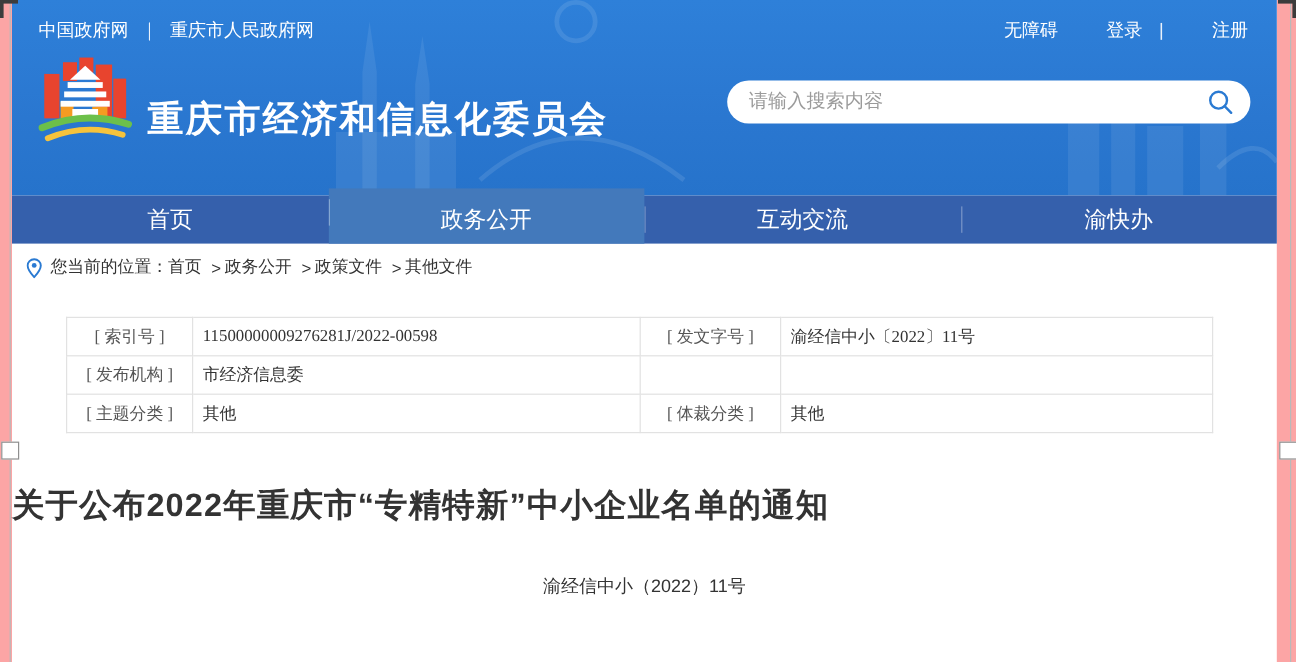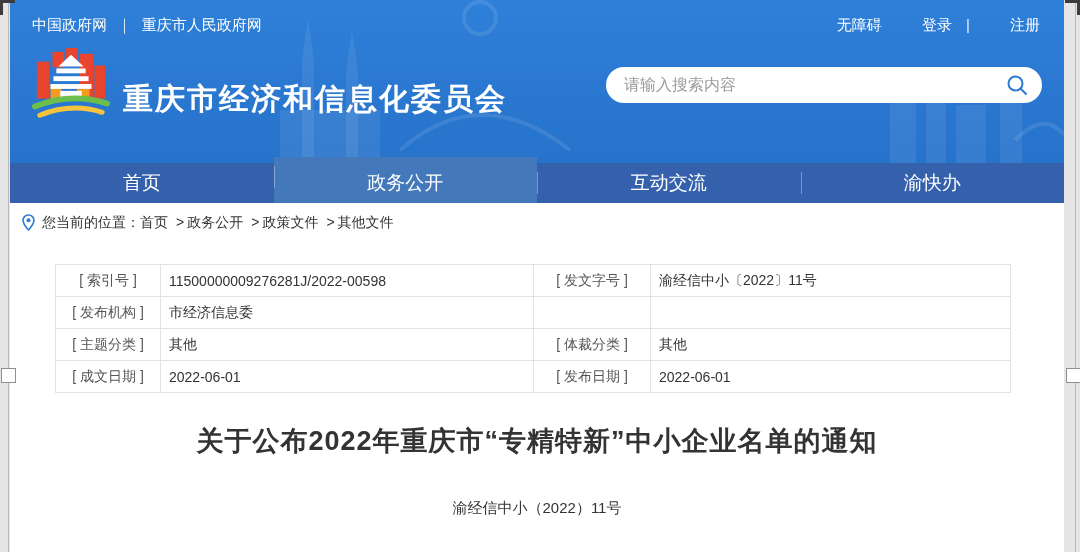--- a/index.html
+++ b/index.html
@@ -1,17 +1,17 @@
 <!DOCTYPE html>
 <html><head>
 <meta charset="utf-8">
 <style>
   * { margin:0; padding:0; box-sizing:border-box; }
   body { background:#fff; font-family:"Liberation Sans", sans-serif; }
-  .canvas { position:relative; width:1080px; height:552px; background:#e5e5e5; overflow:hidden; }
+  .canvas { position:relative; width:1080px; height:552px; background:#fca5a5; overflow:hidden; }
 
   
   .sel-line { position:absolute; top:0; bottom:0; width:1px; background:#b9b9b9; z-index:0; }
   .sel-line.left { left:8px; }
   .sel-line.right { left:1075px; }
   .sel-handle { position:absolute; width:15px; height:15px; background:#fff; border:1px solid #8f8f8f; top:368px; z-index:6; }
   .sel-handle.left { left:1px; }
   .sel-handle.right { left:1066px; }
   .sel-corner { position:absolute; width:15px; height:15px; z-index:6; }
   .sel-corner.tl { left:0; top:0; border-top:3px solid #3c3c3c; border-left:3px solid #3c3c3c; }
@@ -44,34 +44,34 @@
 
   
   .nav { display:flex; height:40px; background:#3560ac; position:relative; }
   .nav-item { flex:1; display:flex; align-items:center; justify-content:center;
               color:#fff; font-size:19px; cursor:pointer; position:relative; }
   .nav-item + .nav-item::before { content:""; position:absolute; left:0; top:9px; height:22px; width:1px;
               background:rgba(255,255,255,.35); }
   .nav-item.active { background:#4379bb; margin-top:-6px; padding-top:6px; z-index:2; }
 
   
-  .breadcrumb { display:flex; align-items:flex-start; padding:11px 0 9px 12px; font-size:14px; color:#333; }
+  .breadcrumb { display:flex; align-items:center; padding:11px 0 9px 12px; font-size:14px; color:#333; }
   .breadcrumb .pin { margin-right:7px; }
   .breadcrumb .crumb { cursor:pointer; }
   .breadcrumb .bsep { margin:0 3px 0 8px; color:#333; }
 
   
   table.meta { border-collapse:collapse; table-layout:fixed; width:955px; margin:23px 0 0 45px;
                font-size:14px; color:#333; }
-  table.meta td { border:1px solid #e2e2e2; height:32px; padding:0 8px; overflow:hidden; white-space:nowrap; }
+  table.meta td { border:1px solid #e2e2e2; height:32px; padding:0 8px; overflow:hidden; white-space:nowrap;font-family:Liberation Serif, serif; }
   td.lab { text-align:center; color:#555; }
   col.c-lab1 { width:105px; } col.c-val1 { width:373px; }
   col.c-lab2 { width:117px; } col.c-val2 { width:360px; }
 
-  .title { margin-top:30px; text-align:center; font-size:27px; font-weight:700; color:#333; letter-spacing:1px; }
+  .title { margin-top:42px; text-align:left; font-size:27px; font-weight:700; color:#333; letter-spacing:1px; }
   .docnum { margin-top:40px; text-align:center; font-size:15px; color:#333;
             font-family:Liberation Sans, sans-serif; }
 </style>
 </head>
 <body>
 
 <div class="canvas">
 
   <div class="sel-line left"></div>
   <div class="sel-line right"></div>
@@ -188,26 +188,20 @@
           <td>市经济信息委</td>
           <td class="lab"></td>
           <td></td>
         </tr>
         <tr>
           <td class="lab">[ 主题分类 ]</td>
           <td>其他</td>
           <td class="lab">[ 体裁分类 ]</td>
           <td>其他</td>
         </tr>
-        <tr>
-          <td class="lab">[ 成文日期 ]</td>
-          <td>2022-06-01</td>
-          <td class="lab">[ 发布日期 ]</td>
-          <td>2022-06-01</td>
-        </tr>
       </tbody>
     </table>
 
     <h1 class="title">关于公布2022年重庆市“专精特新”中小企业名单的通知</h1>
     <div class="docnum">渝经信中小（2022）11号</div>
 
   </div>
 </div>
 
 </body></html>

